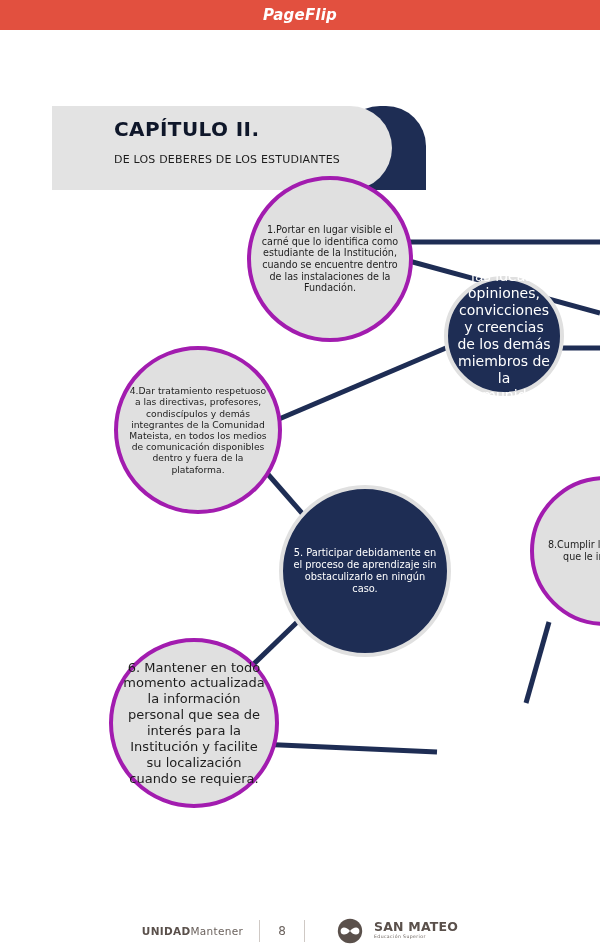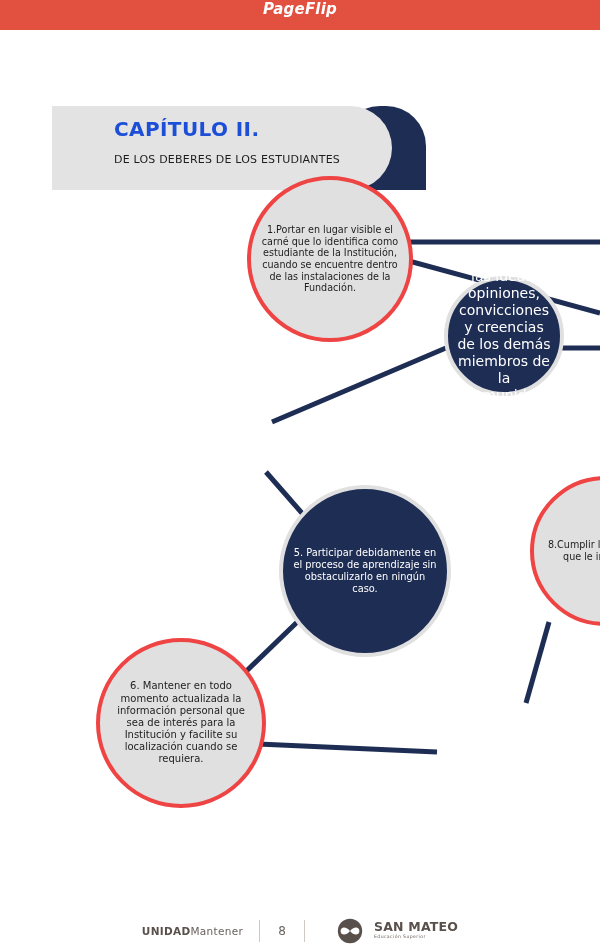--- a/index.html
+++ b/index.html
@@ -15,21 +15,21 @@
     font-family: "DejaVu Sans", "Liberation Sans", sans-serif;
   }
 
   
   .appbar {
     position: absolute;
     left: 0; top: 0;
     width: 600px; height: 30px;
     background: #e2503f;
     display: flex;
-    align-items: flex-start;
+    align-items: center;
     justify-content: center;
   }
   .appbar-title {
     color: #ffffff;
     font-size: 15px;
     font-style: italic;
     font-weight: bold;
     letter-spacing: 0.2px;
     font-family: "DejaVu Sans", "Liberation Sans", sans-serif;
   }
@@ -55,21 +55,21 @@
     left: 52px; top: 76px;
     width: 340px; height: 84px;
     background: #e3e3e3;
     border-radius: 0 42px 42px 0;
     box-sizing: border-box;
     padding: 12px 0 0 62px;
   }
   .title-main {
     font-size: 20px;
     font-weight: bold;
-    color: #1d4ed8;
+    color: #0f172a;
     letter-spacing: 0.4px;
     margin: 0;
     line-height: 1.1;
   }
   .title-sub {
     font-size: 11px;
     font-weight: normal;
     color: #1d1d1d;
     letter-spacing: 0.2px;
     margin: 14px 0 0 0;
@@ -95,21 +95,21 @@
     text-align: center;
     line-height: 1.22;
   }
   .node-text {
     display: block;
     padding: 0 8px;
     white-space: pre-line;
   }
   .node.light {
     background: #e0e0e0;
-    border: 4px solid #ef4444;
+    border: 4px solid #a21caf;
     color: #1d1d1d;
   }
   .node.dark {
     background: #1e2d54;
     border: 4px solid #e0e0e0;
     color: #ffffff;
   }
 
   
   .footer {
@@ -198,30 +198,33 @@
   </svg>
 
   <div class="node light" style="left:247px; top:146px; width:166px; height:166px; font-size:9.6px;">
     <span class="node-text">1.Portar en lugar visible el carné que lo identifica como estudiante de la Institución, cuando se encuentre dentro de las instalaciones de la Fundación.</span>
   </div>
 
   <div class="node dark" style="left:444px; top:246px; width:120px; height:120px; font-size:14px;">
     <span class="node-text">3.Respetar las ideas, opiniones, convicciones y creencias de los demás miembros de la Comunidad Mateista.</span>
   </div>
 
+  <div class="node light" style="left:114px; top:316px; width:168px; height:168px; font-size:9.2px;">
+    <span class="node-text">4.Dar tratamiento respetuoso a las directivas, profesores, condiscípulos y demás integrantes de la Comunidad Mateista, en todos los medios de comunicación disponibles dentro y fuera de la plataforma.</span>
+  </div>
 
   <div class="node dark" style="left:279px; top:455px; width:172px; height:172px; font-size:9.8px;">
     <span class="node-text">5. Participar debidamente en el proceso de aprendizaje sin obstaculizarlo en ningún caso.</span>
   </div>
 
   <div class="node light" style="left:530px; top:446px; width:150px; height:150px; font-size:9.6px;">
     <span class="node-text">8.Cumplir las sanciones que le impongan.</span>
   </div>
 
-  <div class="node light" style="left:96px; top:608px; width:170px; height:170px; font-size:10px;text-align:center;">
+  <div class="node light" style="left:109px; top:608px; width:170px; height:170px; font-size:13px;text-align:center;">
     <span class="node-text">6. Mantener en todo momento actualizada la información personal que sea de interés para la Institución y facilite su localización cuando se requiera.</span>
   </div>
 
 
   <div class="footer">
     <div class="footer-brand">
       <b>UNIDAD</b><span>Mantener</span>
     </div>
     <div class="footer-sep"></div>
     <div class="footer-page">8</div>

